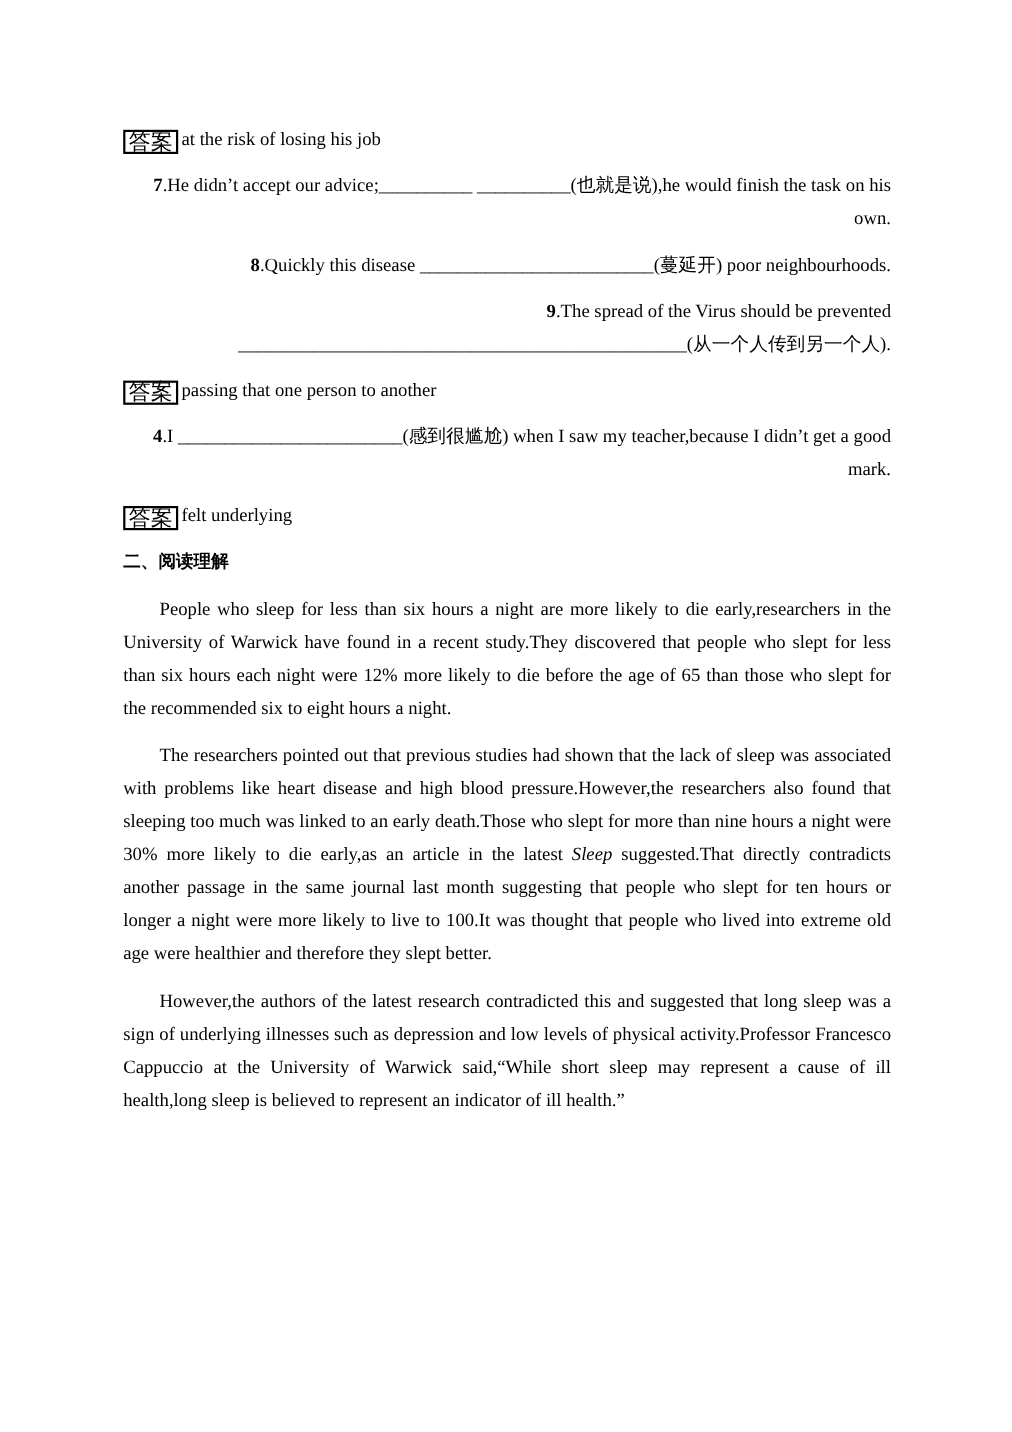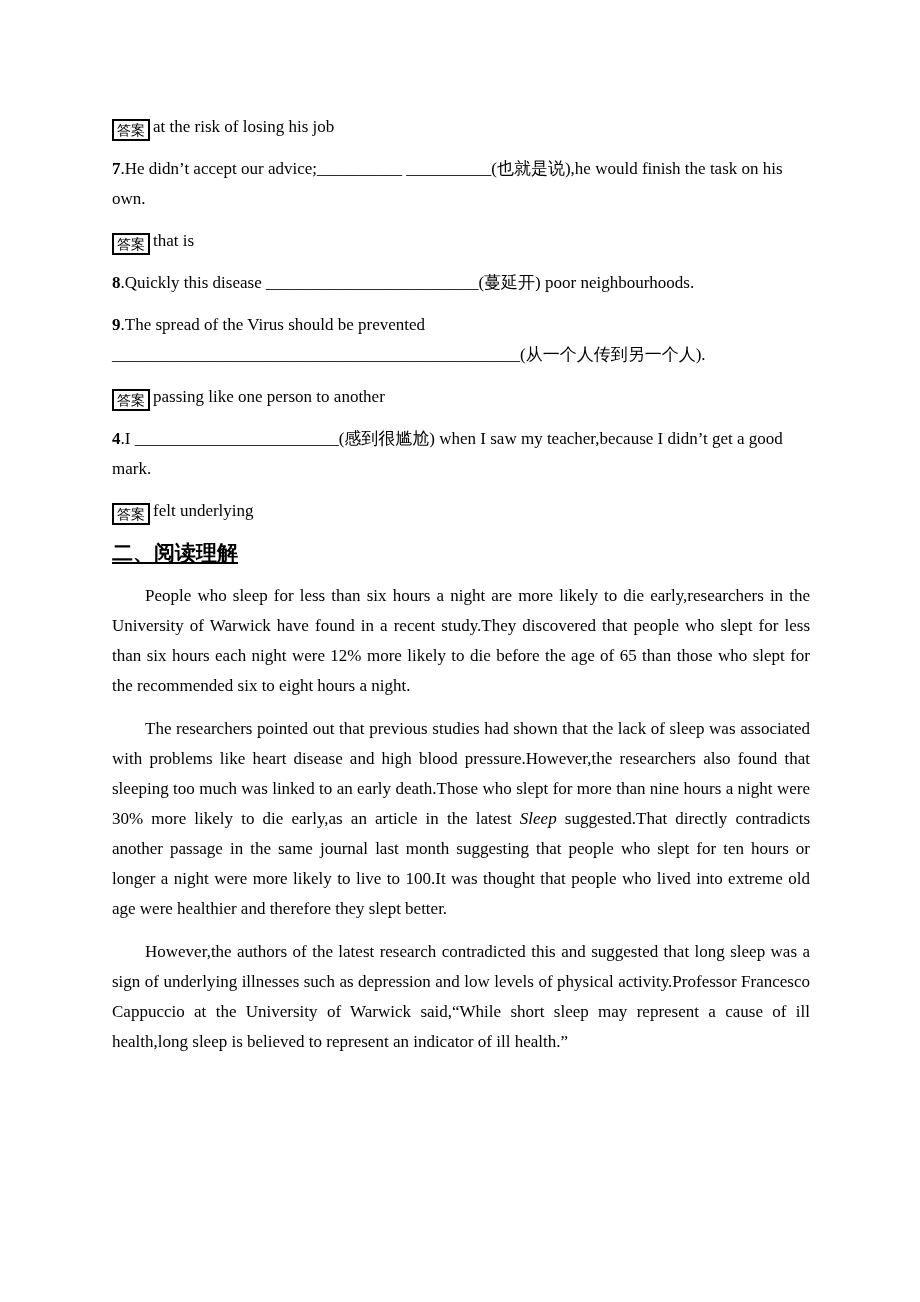--- a/index.html
+++ b/index.html
@@ -11,73 +11,69 @@
     color: #000000;
     overflow: hidden;
   }
   .page {
     padding: 112px 110px 0 112px;
   }
   .q-line, .ans-line, .para {
     font-size: 17px;
     line-height: 30px;
   }
-  .q-line { margin-bottom: 12px; }
+  .q-line { margin-bottom: 12px; text-align: right; }
   .q-num { font-weight: bold; }
   .ans-line { margin-bottom: 12px; white-space: nowrap; }
   .ans-box {
     display: inline-block;
     border: 2px solid #000000;
     font-family: "Liberation Sans", sans-serif;
-    font-size: 14px;
+    font-size: 20px;
     line-height: 18px;
     padding: 0 3px;
     margin-right: 3px;
     vertical-align: -3px;
     background: #ffffff;
   }
   .section-heading {
-    font-size: 21px;
+    font-size: 16px;
     font-weight: bold;
     line-height: 30px;
     margin-bottom: 13px;
-    text-decoration: underline;
   }
   .para {
     text-align: justify;
     text-indent: 33px;
     margin-bottom: 13px;
   }
   .journal { font-style: italic; }
 </style>
 </head>
 <body>
 
 <div class="page">
 
   <div class="ans-line">
     <span class="ans-box">答案</span><span>at the risk of losing his job</span>
   </div>
 
   <div class="q-line">
     <span class="q-num">7</span><span>.He didn’t accept our advice;__________ __________(也就是说),he would finish the task on his own.</span>
   </div>
-  <div class="ans-line">
-    <span class="ans-box">答案</span><span>that is</span>
-  </div>
 
   <div class="q-line">
     <span class="q-num">8</span><span>.Quickly this disease _________________________(蔓延开) poor neighbourhoods.</span>
   </div>
 
   <div class="q-line">
     <span class="q-num">9</span><span>.The spread of the Virus should be prevented ________________________________________________(从一个人传到另一个人).</span>
   </div>
   <div class="ans-line">
-    <span class="ans-box">答案</span><span>passing like one person to another</span>
+    <span class="ans-box">答案</span><span>passing that one person to another</span>
   </div>
 
   <div class="q-line">
     <span class="q-num">4</span><span>.I ________________________(感到很尴尬) when I saw my teacher,because I didn’t get a good mark.</span>
   </div>
   <div class="ans-line">
     <span class="ans-box">答案</span><span>felt underlying</span>
   </div>
 
   <div class="section-heading">二、阅读理解</div>

